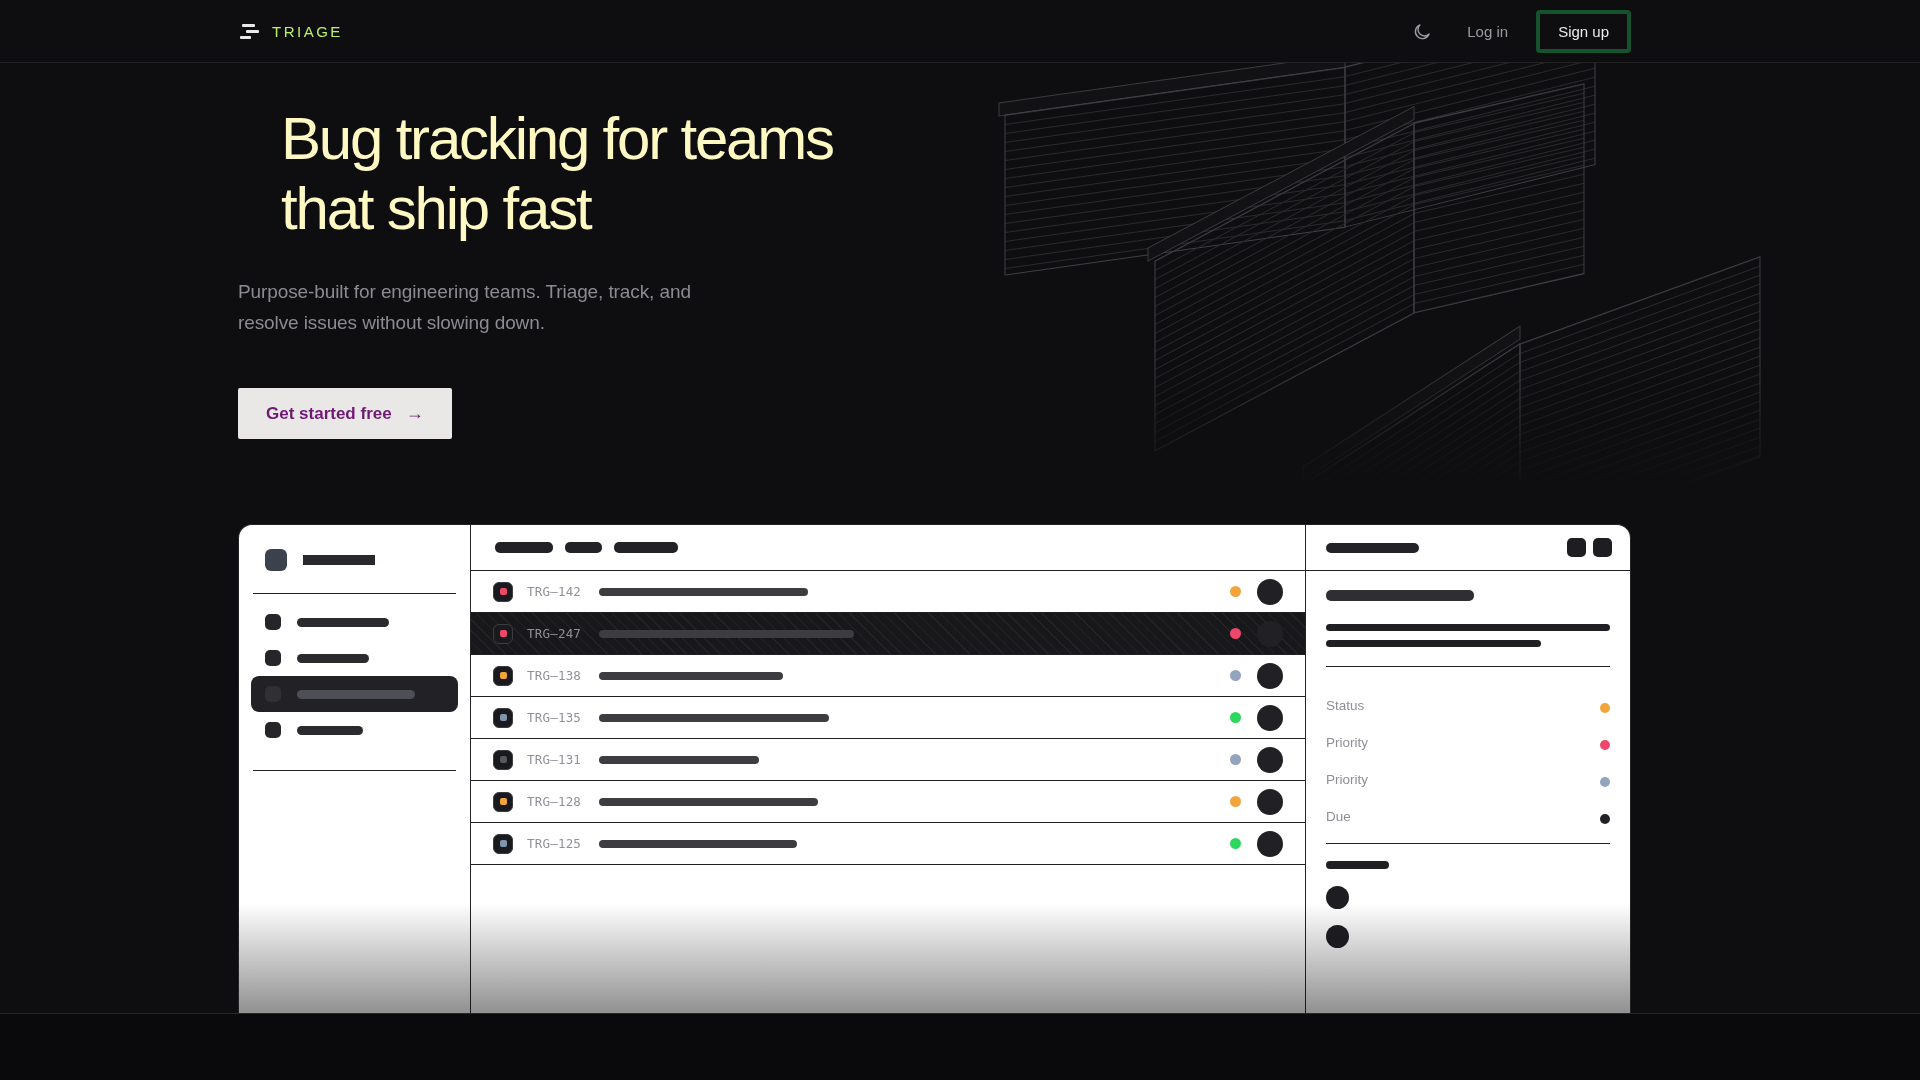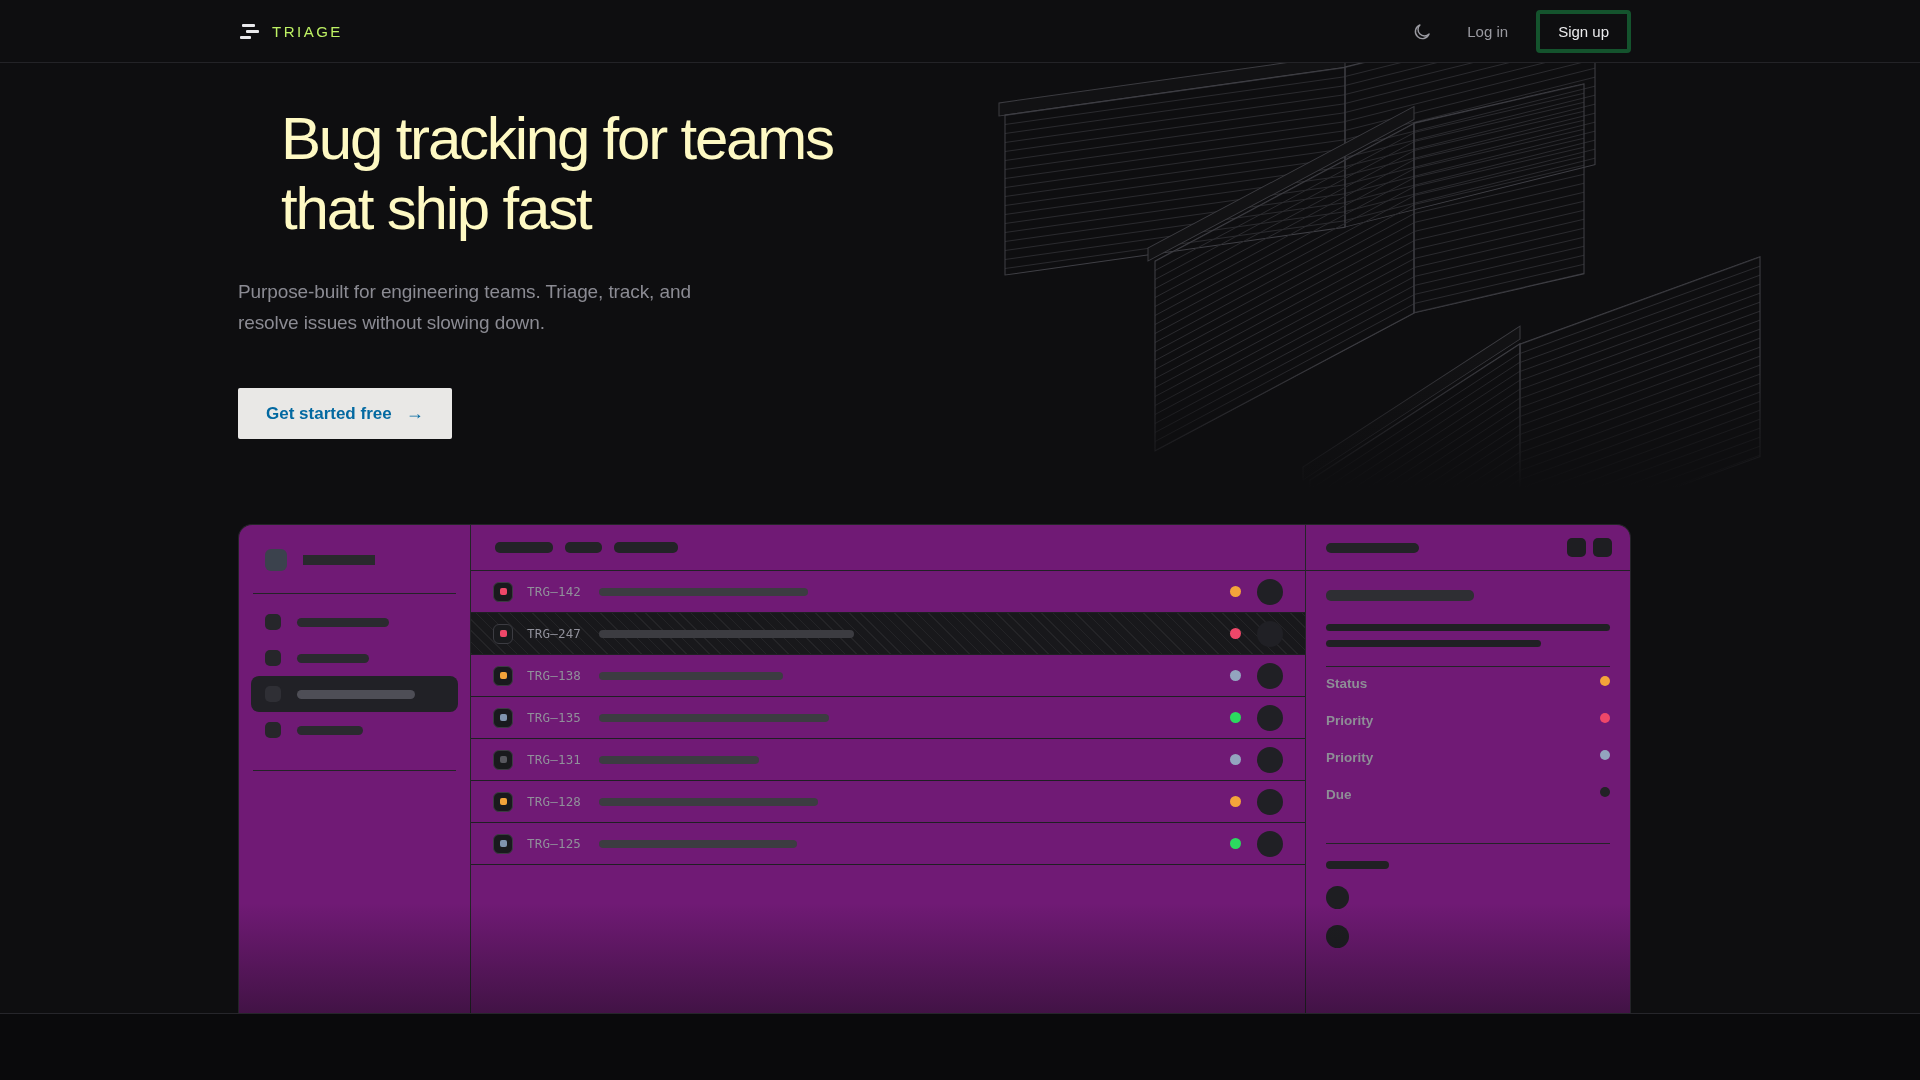--- a/index.html
+++ b/index.html
@@ -31,28 +31,28 @@
   .decor { position:absolute; left:980px; top:63px; width:940px; height:440px;
            overflow:hidden; z-index:1; pointer-events:none; }
   .decor-fade { position:absolute; left:0; bottom:0; width:100%; height:150px;
                 background:linear-gradient(to bottom, rgba(14,14,16,0), #0e0e10 90%); }
 
   
   .hero { position:absolute; left:238px; top:104px; z-index:2; }
   .hero h1 { color:#fef9c3; font-size:60px; line-height:70px; font-weight:500; letter-spacing:-2.2px;margin-left:43px; }
   .hero-sub { margin-top:32px; color:#8b8b93; font-size:19px; line-height:31px; letter-spacing:-0.1px; }
   .cta-btn { margin-top:50px; display:inline-flex; align-items:center; gap:14px;
-             background:#e9e8e6; color:#0369a1; border:none; border-radius:2px;
+             background:#e9e8e6; color:#701a75; border:none; border-radius:2px;
              height:51px; padding:0 28px; font-size:17px; font-weight:bold; cursor:pointer;
              font-family:"Liberation Sans", sans-serif; }
   .cta-arrow { font-size:18px; font-weight:normal; }
 
   
   .mock { position:absolute; left:238px; top:524px; width:1393px; height:489px;
-          background:#701a75; border:1px solid #242428; border-bottom:none;
+          background:#ffffff; border:1px solid #242428; border-bottom:none;
           border-radius:14px 14px 0 0; display:flex; overflow:hidden; z-index:2; }
   .mock::after { content:""; position:absolute; left:0; right:0; bottom:0; height:110px;
                  background:linear-gradient(to bottom, rgba(10,10,12,0), rgba(10,10,12,0.45));
                  pointer-events:none; }
 
   .pill { background:#232327; border-radius:5px; display:block; }
 
   
   .mock-sidebar { width:232px; flex:none; border-right:1px solid #242428; padding-top:24px; }
   .ws-row { display:flex; align-items:center; gap:16px; padding:0 26px; }
@@ -94,21 +94,21 @@
                    padding:0 18px 0 20px; }
   .detail-header .pill { width:93px; height:10px; }
   .dh-spacer { flex:1; }
   .dh-btn { width:19px; height:19px; border-radius:5px; background:#1e1e22; margin-left:7px; }
   .detail-body { padding:0 20px; }
   .detail-title { width:148px; height:11px; background:#2e2e33; border-radius:5px; margin-top:19px; }
   .detail-line1 { width:284px; height:7px; background:#202024; border-radius:3.5px; margin-top:23px; }
   .detail-line2 { width:215px; height:7px; background:#202024; border-radius:3.5px; margin-top:9px; }
   .detail-divider { height:1px; background:#232327; margin-top:19px; }
   .props { margin-top:9px; }
-  .prop-row { height:37px; display:flex; align-items:flex-start; justify-content:space-between;font-weight:bold; }
+  .prop-row { height:37px; display:flex; align-items:flex-end; justify-content:space-between; }
   .prop-label { color:#8e8e96; font-size:13.5px; }
   .prop-dot { width:10px; height:10px; border-radius:50%; }
   .detail-pill2 { width:63px; height:8px; background:#202023; border-radius:4px; margin-top:17px; }
   .detail-circle { width:23px; height:23px; border-radius:50%; background:#1e1e22; }
   .detail-circle.c1 { margin-top:17px; } .detail-circle.c2 { margin-top:16px; }
 
   
   .footer { position:absolute; top:1013px; left:0; width:1920px; height:67px;
             background:#0a0a0c; border-top:1px solid #26262b; z-index:4; }
 </style>

